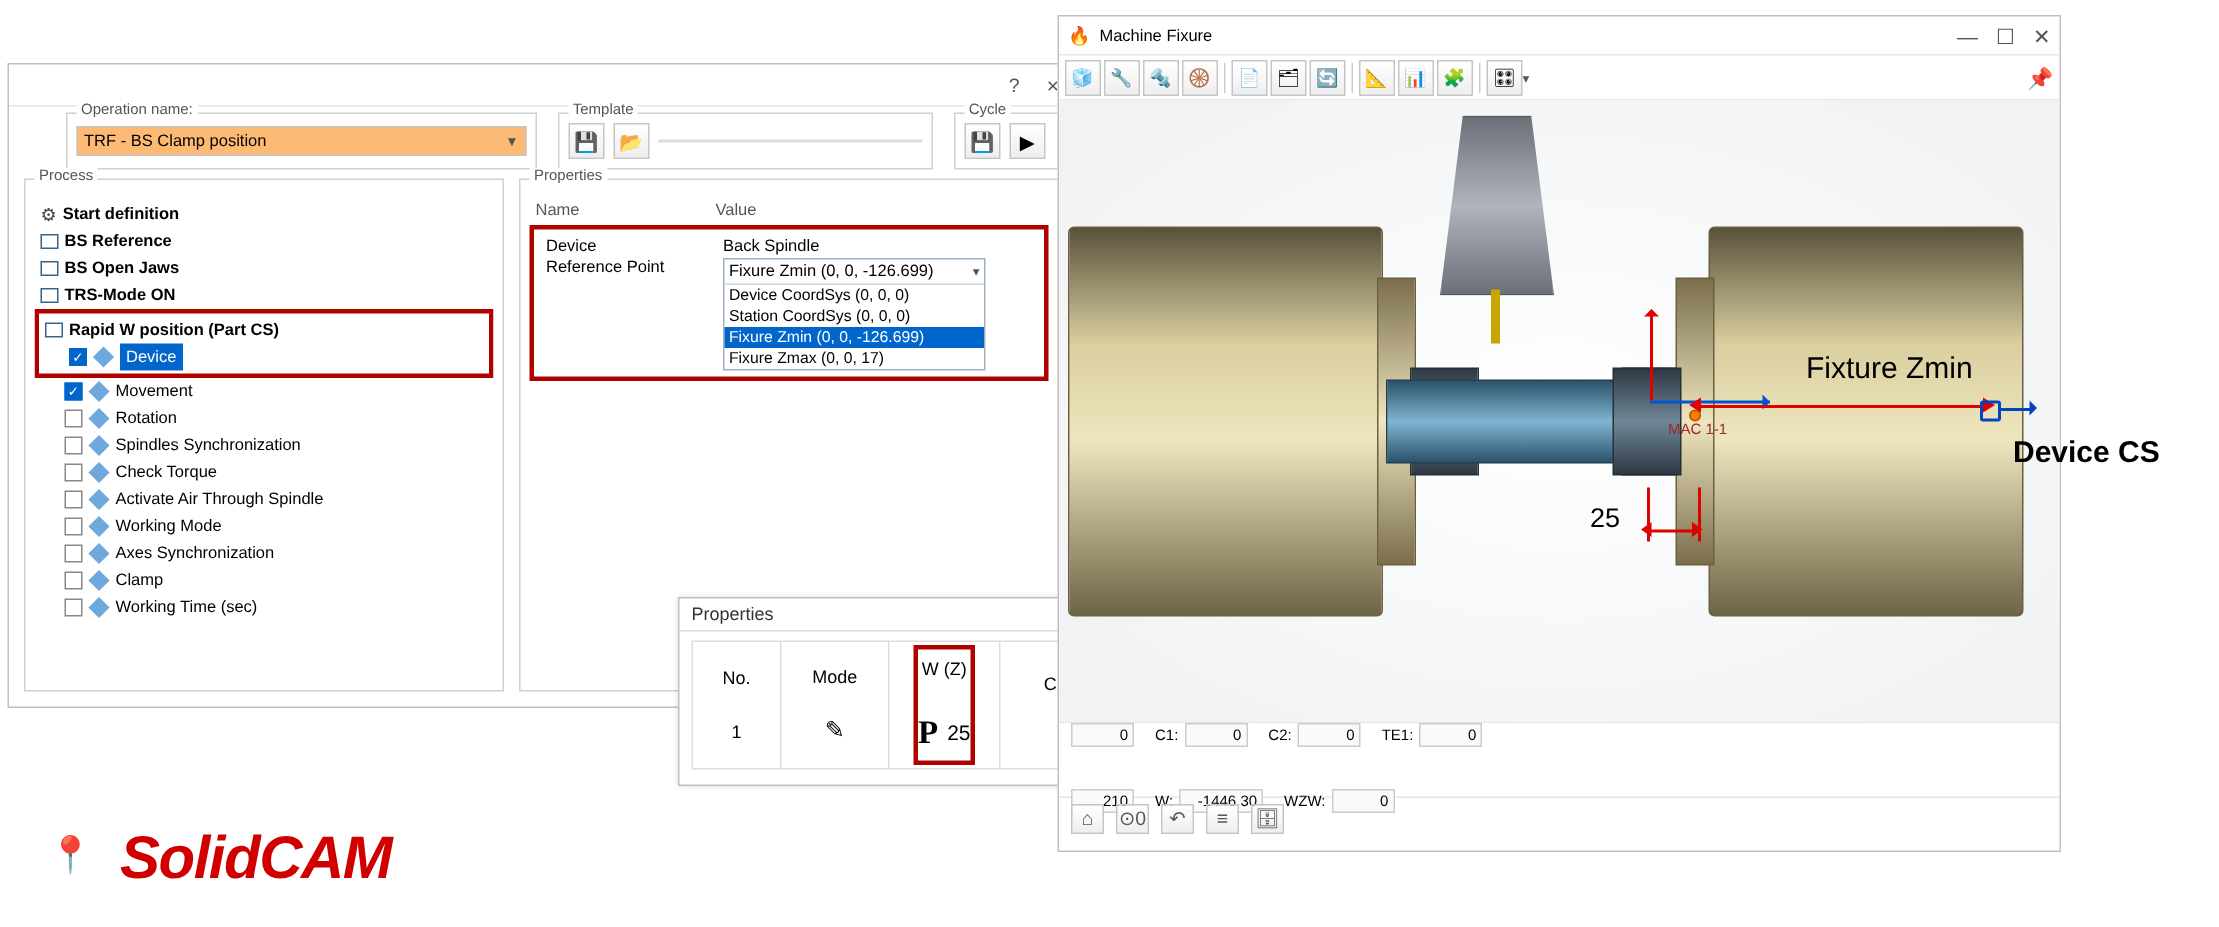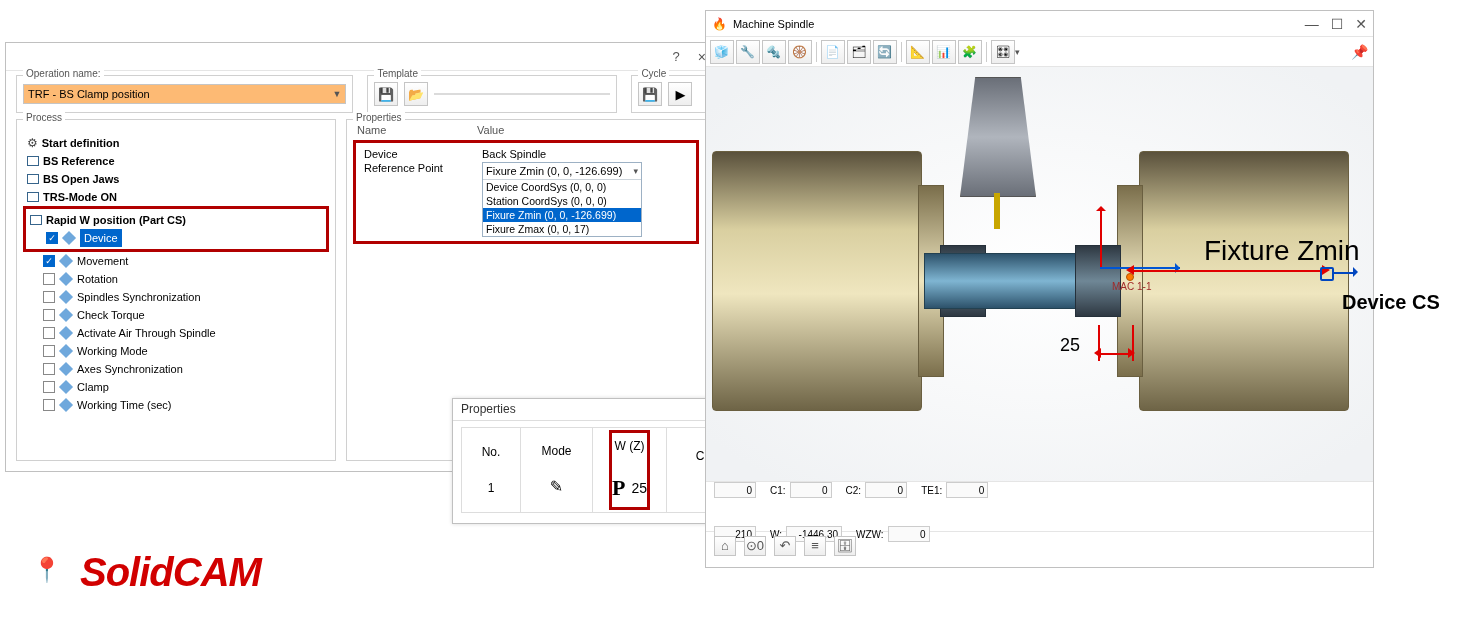--- a/index.html
+++ b/index.html
@@ -45,21 +45,21 @@
     position:relative;
   }
   .grpbox > .lbl {
     position:absolute;
     top:-8px; left:6px;
     background:#fff;
     padding:0 3px;
     color:#555;
     font-size:10px;
   }
-  .opname-box { width:366px; }
+  .opname-box { width:366px;margin-left:28px; }
   .opname-field {
     margin-top:4px;
     width:100%;
     height:20px;
     border:1px solid #c5c5c5;
     display:flex;
     align-items:center;
     justify-content:space-between;
     padding:0 4px;
     font-size:11px;
@@ -111,29 +111,29 @@
   .bold { font-weight:bold; }
   .tree-sel {
     background:#0066cc;
     color:#fff;
     padding:0 4px;
   }
   .redframe {
     border:3px solid #b10000;
   }
   
-  .ptable { margin-top:0; }
+  .ptable { margin-top:10px; }
   .phdr { display:flex; font-size:11px; color:#555;}
   .phdr span:first-child { width:120px; padding-left:4px;}
   .phdr span:last-child { flex:1; padding-left:4px;}
   .prow { display:flex; align-items:center; min-height:17px;}
   .prow .pname { width:120px; padding-left:6px; font-size:11px;}
   .prow .pval { flex:1; padding-left:4px; font-size:11px;}
   .combo {
-    width:160px;
+    width:175px;
     border:1px solid #9db1c4;
     background:#fff;
     font-size:11px;
   }
   .combo-head {
     height:16px;
     display:flex; align-items:center; justify-content:space-between;
     padding:0 3px;
   }
   .combo-list {
@@ -308,21 +308,21 @@
   .ann-line{
     position:absolute;height:2px;background:#e00000;border-radius:1px;
   }
   .ann-vline{position:absolute;width:2px;background:#e00000;}
   .ann-caplr{
     position:absolute;width:0;height:0;
     border-top:5px solid transparent;border-bottom:5px solid transparent;
   }
   .mp-label{
     position:absolute;
-    font-size:28px;
+    font-size:20px;
     color:#000;
   }
   .mp-label.dev{font-weight:bold;}
   
   .mp-status{
     height:50px;
     border-top:1px solid #e5e5e5;
     display:flex;align-items:center;
     font-size:10px;
     gap:14px;
@@ -538,21 +538,21 @@
       <span>RAPID</span>
     </div>
     <div class="pop-col w6"></div>
   </div>
 </div>
 
 <div class="mp">
   <div class="mp-title">
     <div class="mp-title-left">
       <span class="fire">🔥</span>
-      <span>Machine Spindle</span>
+      <span>Machine Fixure</span>
     </div>
     <div class="mp-title-right">
       <span>—</span>
       <span>☐</span>
       <span>✕</span>
     </div>
   </div>
   <div class="mp-toolbar">
     <div class="tb-btn">🧊</div>
     <div class="tb-btn">🔧</div>

